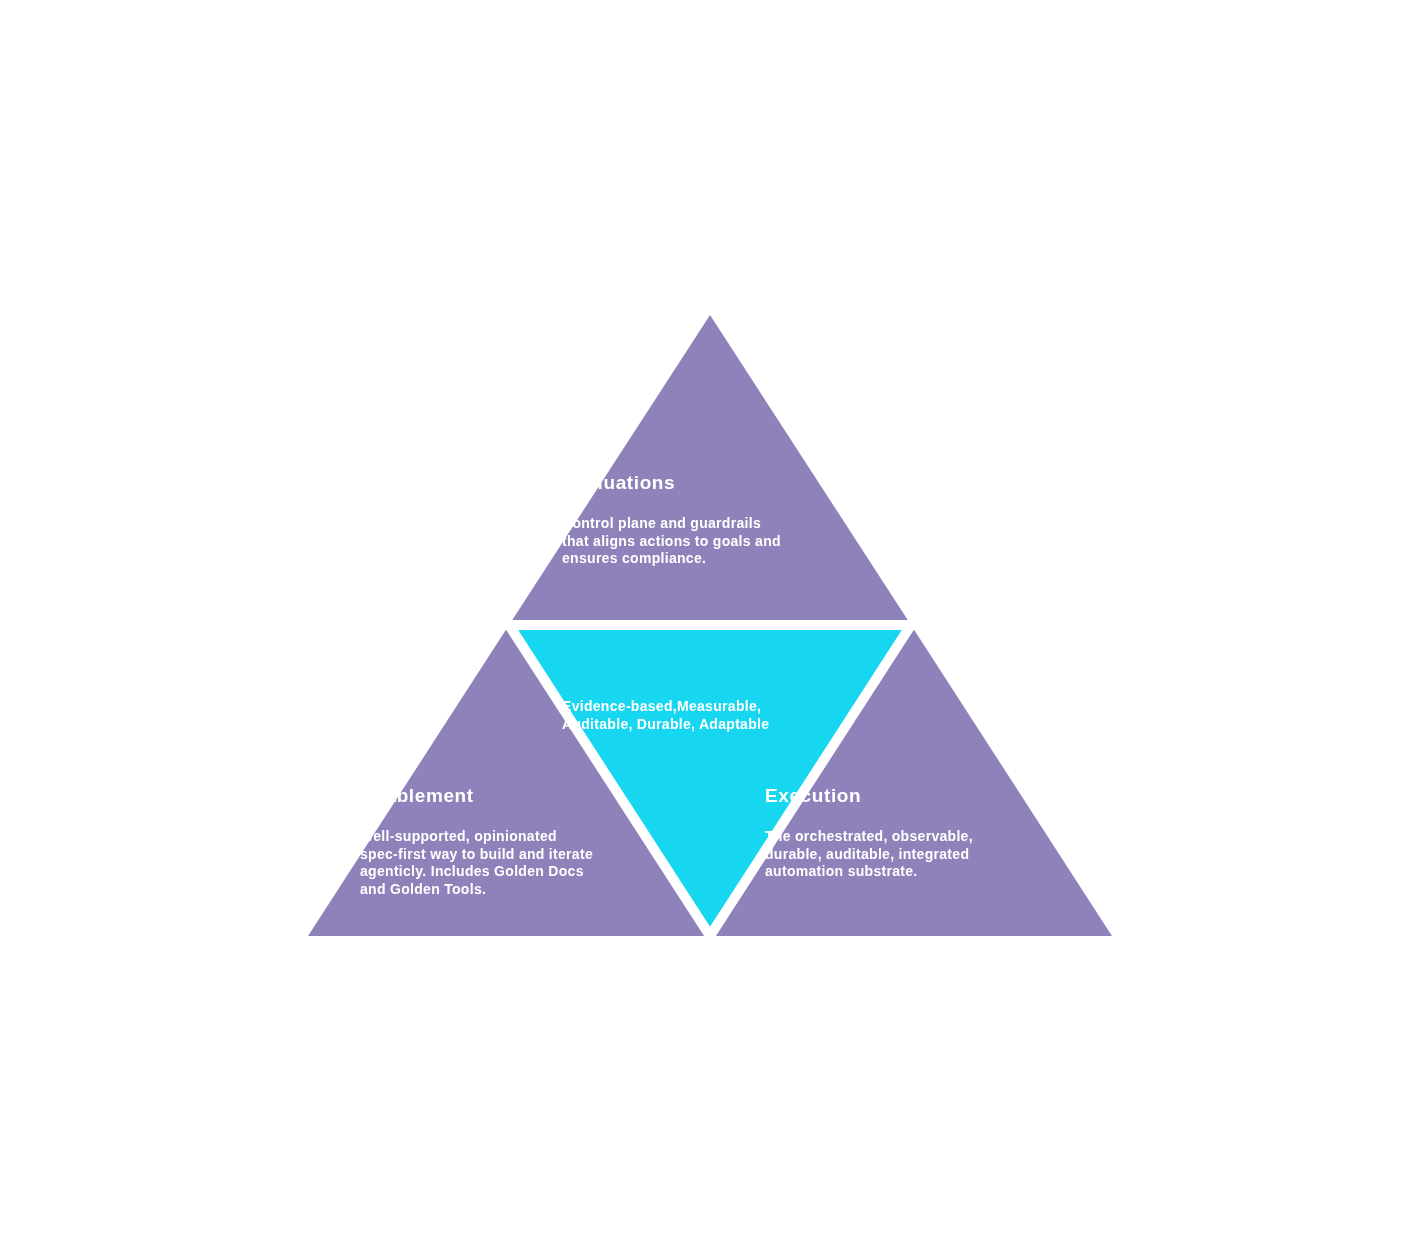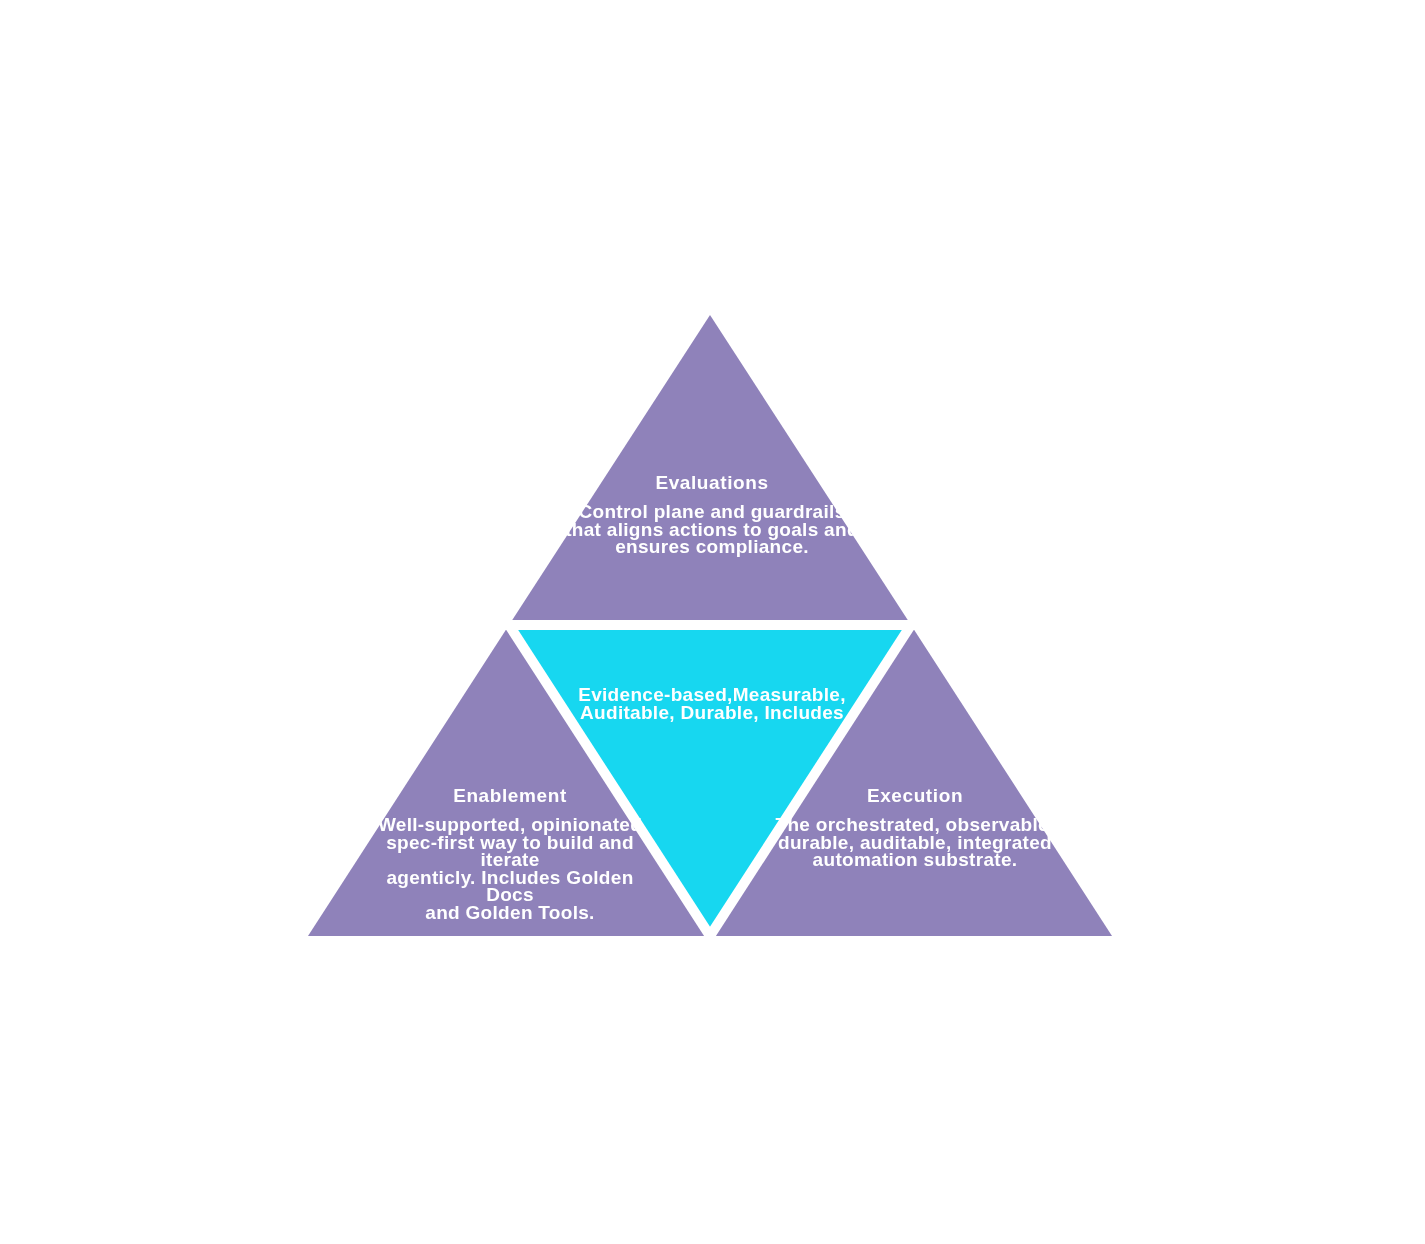--- a/index.html
+++ b/index.html
@@ -15,39 +15,38 @@
     overflow: hidden;
     font-family: "Liberation Sans", sans-serif;
   }
   .pyramid-svg {
     position: absolute;
     left: 0;
     top: 0;
   }
   .label-block {
     position: absolute;
-    text-align: center;
     color: #ffffff;
     pointer-events: none;
   }
   .label-title {
     font-weight: 700;
     font-size: 19px;
     line-height: 24px;
     letter-spacing: 0.6px;
   }
   .label-title.big {
     font-size: 32px;
     line-height: 36px;
     letter-spacing: 1px;
   }
   .label-desc {
-    margin-top: 8px;
+    margin-top: 20px;
     font-weight: 600;
-    font-size: 19px;
+    font-size: 14px;
     line-height: 17.5px;
     letter-spacing: 0.3px;
     white-space: pre-line;
   }
   
   .pos-evaluations { left: 562px; top: 471px; width: 300px; }
   .pos-outcomes    { left: 562px; top: 678px; width: 300px; }
   .pos-enablement  { left: 360px; top: 784px; width: 300px; }
   .pos-execution   { left: 765px; top: 784px; width: 300px; }
 </style>
@@ -73,21 +72,21 @@
 
   <div class="label-block pos-evaluations">
     <div class="label-title">Evaluations</div>
     <div class="label-desc">Control plane and guardrails
 that aligns actions to goals and
 ensures compliance.</div>
   </div>
 
   <div class="label-block pos-outcomes">
     <div class="label-desc">Evidence-based,Measurable,
-Auditable, Durable, Includes</div>
+Auditable, Durable, Adaptable</div>
   </div>
 
   <div class="label-block pos-enablement">
     <div class="label-title">Enablement</div>
     <div class="label-desc">Well-supported, opinionated
 spec-first way to build and iterate
 agenticly. Includes Golden Docs
 and Golden Tools.</div>
   </div>
 

